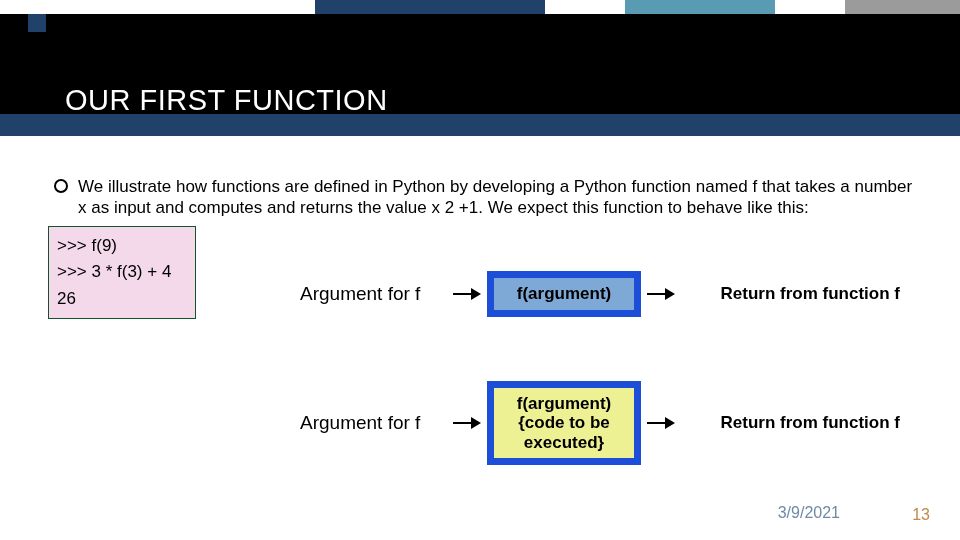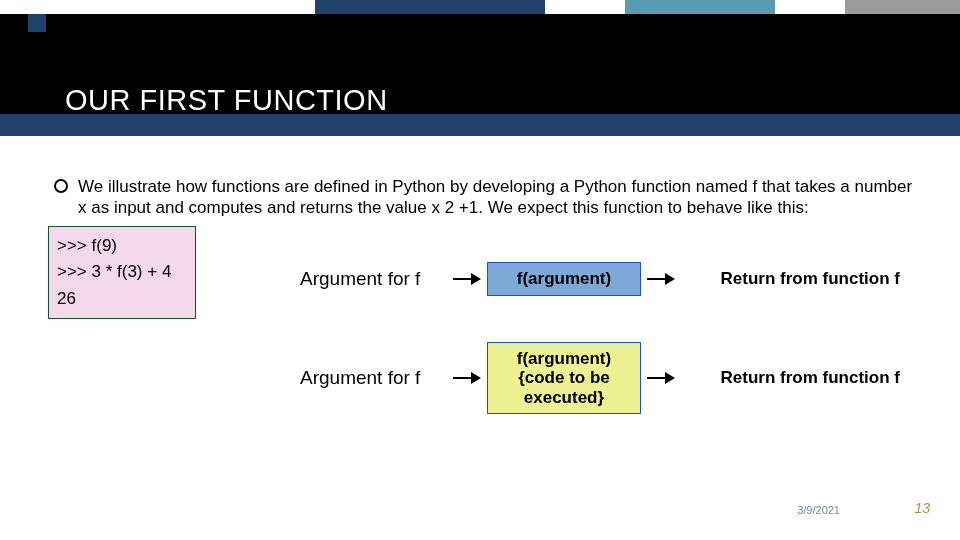--- a/index.html
+++ b/index.html
@@ -35,37 +35,37 @@
     background: #f4d9eb; border: 1px solid #14532d;
     padding: 6px 8px; font-size: 17px; line-height: 1.55; color: #000;
   }
   .code-line { white-space: pre; }
 
   .diagram { position: absolute; left: 300px; top: 118px; width: 600px; }
   .drow { display: flex; align-items: center; margin-bottom: 30px; }
   .lbl-left { width: 160px; text-align: left; font-size: 19px; font-weight: 400; }
   .fbox {
     width: 160px; text-align: center; font-size: 17px; font-weight: 700;
-    border: 1px solid #1d4ed8; padding: 6px 4px; margin: 8px 6px; line-height: 1.15;
+    border: 7px solid #1d4ed8; padding: 6px 4px; margin: 17px 6px; line-height: 1.15;
   }
   .fbox.top { background: #7ea9d6; }
   .fbox.bot { background: #eef094; }
   .lbl-right { width: 235px; text-align: right; font-size: 17px; font-weight: 700; padding-left: 6px; }
 
   .arrow { width: 28px; height: 14px; flex: 0 0 auto; position: relative; }
   .arrow::before {
     content: ""; position: absolute; left: 0; top: 6px; width: 18px; height: 2px; background: #000;
   }
   .arrow::after {
     content: ""; position: absolute; right: 0; top: 1px;
     border-left: 10px solid #000; border-top: 6px solid transparent; border-bottom: 6px solid transparent;
   }
 
-  .footer-date { position: absolute; right: 120px; bottom: 24px; font-size: 11px; color: #6f8aa6; }
-  .footer-page { position: absolute; right: 30px;  bottom: 24px; font-size: 14px; color: #c08a4a; font-style: italic; }
+  .footer-date { position: absolute; right: 120px; bottom: 18px; font-size: 16px; color: #6f8aa6; }
+  .footer-page { position: absolute; right: 30px;  bottom: 16px; font-size: 16px; color: #c08a4a; }
 </style>
 </head>
 <body>
 
 <div class="top-strip">
   <div class="seg1"></div>
     <div class="seg2"></div>
     <div class="seg3"></div>
     <div class="seg4"></div>
     <div class="seg5"></div>

